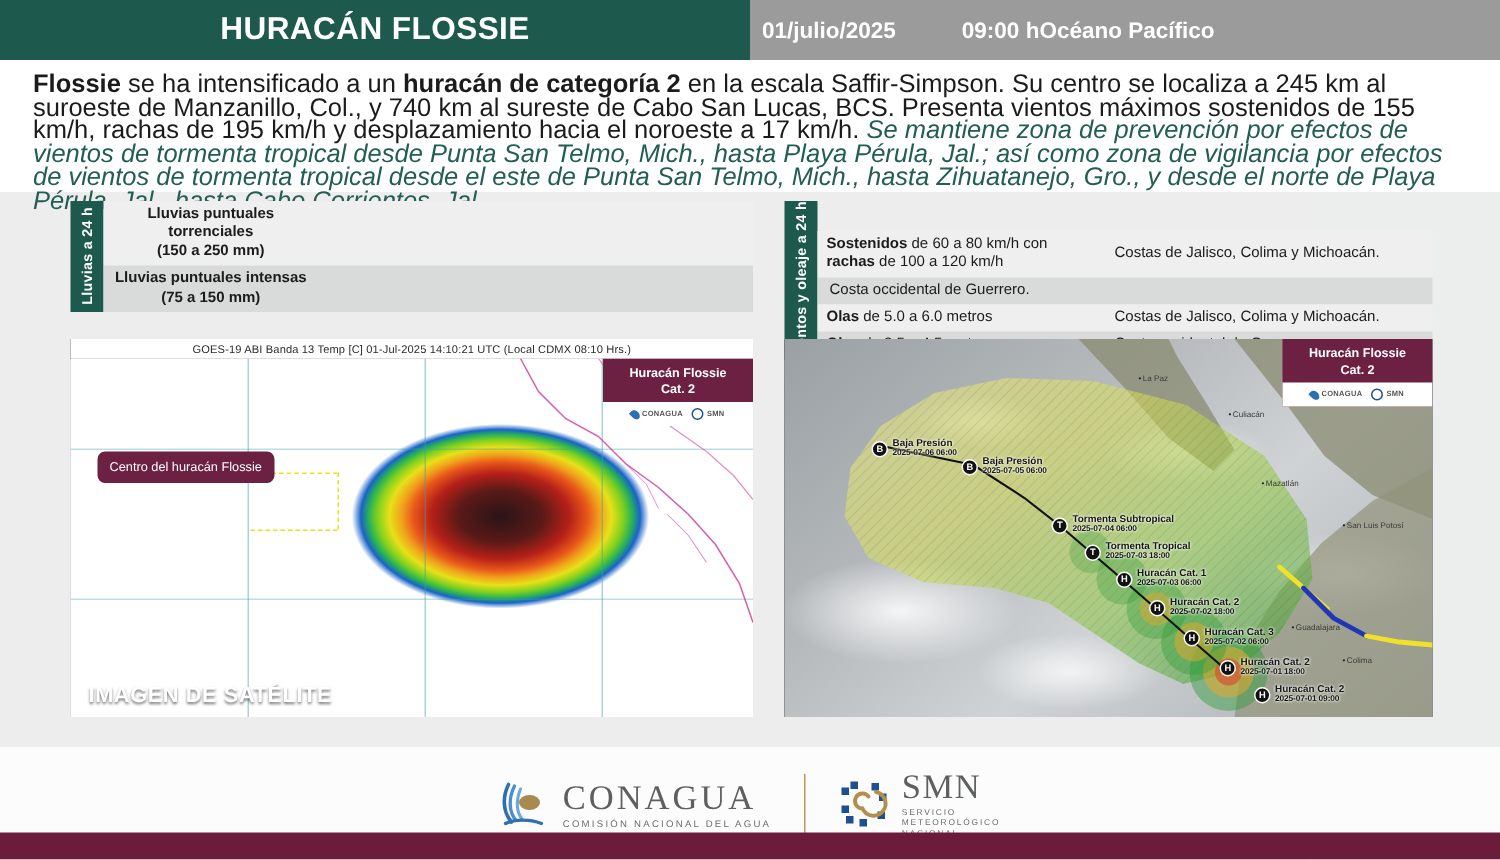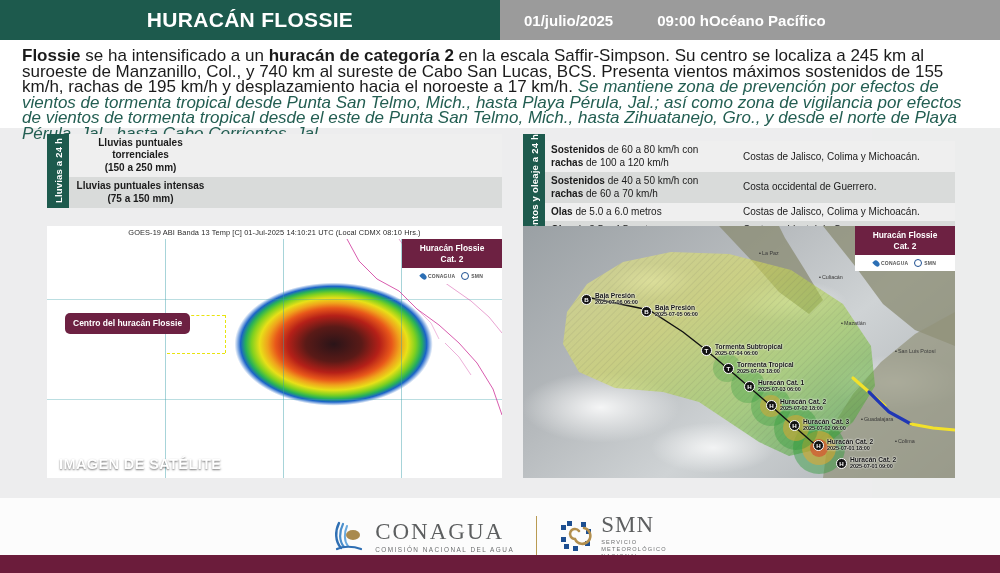--- a/index.html
+++ b/index.html
@@ -9,21 +9,21 @@
     font-family:"Liberation Sans", sans-serif;
     color:#1b1b1b;
   }
   .page{position:relative;width:872px;height:573px;background:#ededee;}
 
   
   .header{position:absolute;left:0;top:0;width:1000px;height:40px;display:flex;}
   .hdr-green{width:500px;height:40px;background:#1d5a4d;display:flex;align-items:center;justify-content:center;}
   .hdr-title{color:#fff;font-size:21px;font-weight:bold;letter-spacing:.3px;}
   .hdr-grey{flex:1;height:40px;background:#9b9b9b;display:flex;align-items:center;color:#fff;font-size:15px;font-weight:bold;}
-  .hdr-date{margin-left:24px;}
+  .hdr-date{margin-left:8px;}
   .hdr-time{margin-left:44px;}
   .hdr-basin{}
 
   
   .desc{position:absolute;left:0;top:40px;width:1000px;height:88px;background:#fff;box-sizing:border-box;padding:8px 22px 0 22px;}
   .desc p{margin:0;font-size:17px;line-height:15.5px;color:#1b1b1b;text-align:left;}
   .desc b{font-weight:bold;}
   .desc .ital{font-style:italic;color:#235e52;}
 
   
@@ -73,22 +73,22 @@
       radial-gradient(ellipse 14% 8% at 30% 10%, rgba(255,255,255,.45), rgba(255,255,255,0) 70%),
       radial-gradient(ellipse 20% 10% at 85% 14%, rgba(245,245,245,.65), rgba(255,255,255,0) 72%),
       radial-gradient(ellipse 16% 9% at 58% 8%, rgba(255,255,255,.50), rgba(255,255,255,0) 72%),
       radial-gradient(ellipse 22% 11% at 22% 93%, rgba(255,255,255,.55), rgba(255,255,255,0) 72%);
      mix-blend-mode:screen;pointer-events:none;}
   .sat-grid{position:absolute;inset:0;pointer-events:none;}
   .sat-grid .v{position:absolute;top:0;bottom:0;width:1px;background:rgba(60,160,170,.45);}
   .sat-grid .h{position:absolute;left:0;right:0;height:1px;background:rgba(60,160,170,.35);}
   .coastline{position:absolute;inset:0;pointer-events:none;}
 
-  .centro-box{position:absolute;left:18px;top:74px;background:#6d2142;color:#fff;
-     border-radius:5px;padding:5px 8px;font-size:8.5px;font-weight:bold;line-height:10.6px;text-align:center;}
+  .centro-box{position:absolute;left:18px;top:62px;background:#6d2142;color:#fff;
+     border-radius:5px;padding:5px 8px;font-size:8.5px;font-weight:normal;line-height:10.6px;text-align:center;}
   .leader{position:absolute;border:1px dashed #e8e40f;}
   .l1{left:98px;top:76px;width:80px;height:0;border-width:1px 0 0 0;}
   .l2{left:178px;top:76px;width:0;height:38px;border-width:0 0 0 1px;}
   .l3{left:120px;top:114px;width:58px;height:0;border-width:1px 0 0 0;}
 
   .badge{position:absolute;right:0;top:0;width:100px;background:#6d2142;color:#fff;text-align:center;}
   .badge .bt{font-size:8.4px;font-weight:bold;line-height:10.6px;padding:4px 2px 4px 2px;}
   .badge .blogos{background:#fff;height:16px;display:flex;align-items:center;justify-content:center;gap:6px;}
   .badge .blogos .lg{font-size:5px;color:#555;font-weight:bold;letter-spacing:.2px;display:flex;align-items:center;gap:2px;}
   .badge .blogos .drop{width:5px;height:7px;background:#2c6fb5;border-radius:0 60% 60% 60%;transform:rotate(-45deg);display:inline-block;}
@@ -182,23 +182,20 @@
 a 24 h</span>
       </div>
       <div class="rows">
         <div class="row odd">
           <div class="c1">
             <div><b>Sostenidos</b><span class="lite"> de 60 a 80 km/h con </span><b>rachas</b><span class="lite"> de 100 a 120 km/h</span></div>
           </div>
           <div class="c2">Costas de Jalisco, Colima y Michoacán.</div>
         </div>
         <div class="row even">
-          <div class="c1">
-            <div><b>Sostenidos</b><span class="lite"> de 40 a 50 km/h con </span><b>rachas</b><span class="lite"> de 60 a 70 km/h</span></div>
-          </div>
           <div class="c2">Costa occidental de Guerrero.</div>
         </div>
         <div class="row odd">
           <div class="c1">
             <div><b>Olas</b><span class="lite"> de 5.0 a 6.0 metros</span></div>
           </div>
           <div class="c2">Costas de Jalisco, Colima y Michoacán.</div>
         </div>
         <div class="row even">
           <div class="c1">

